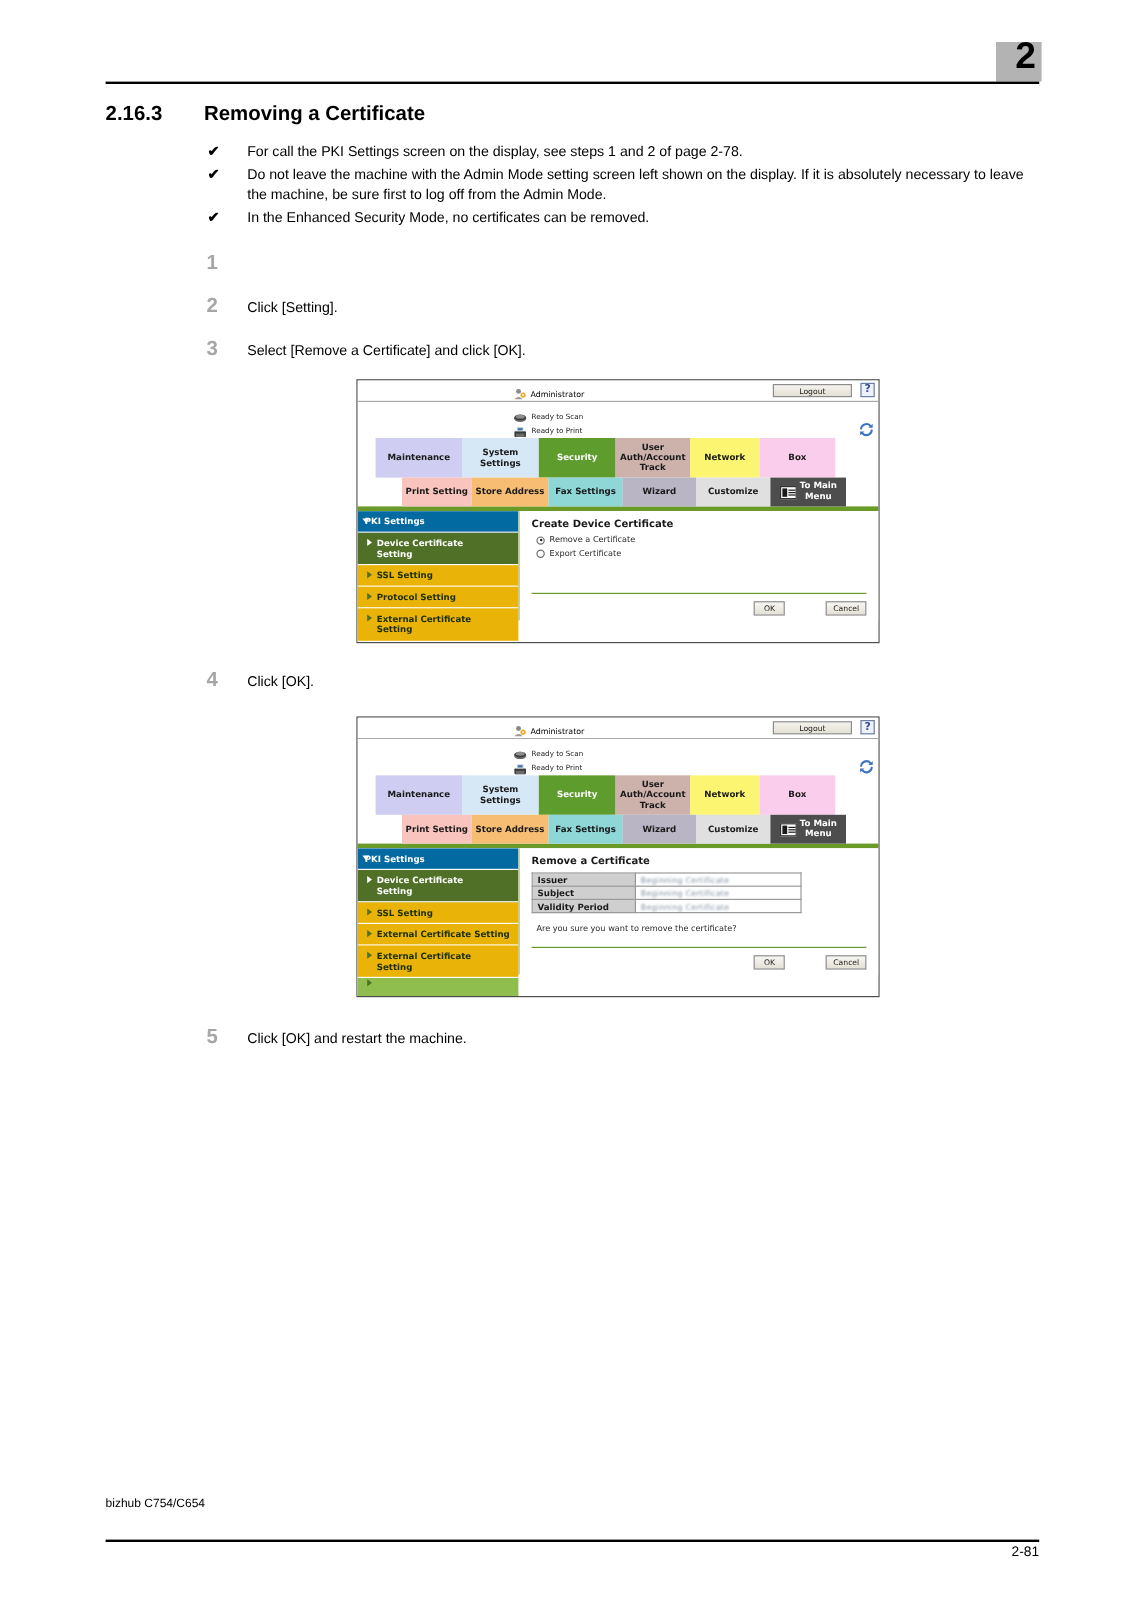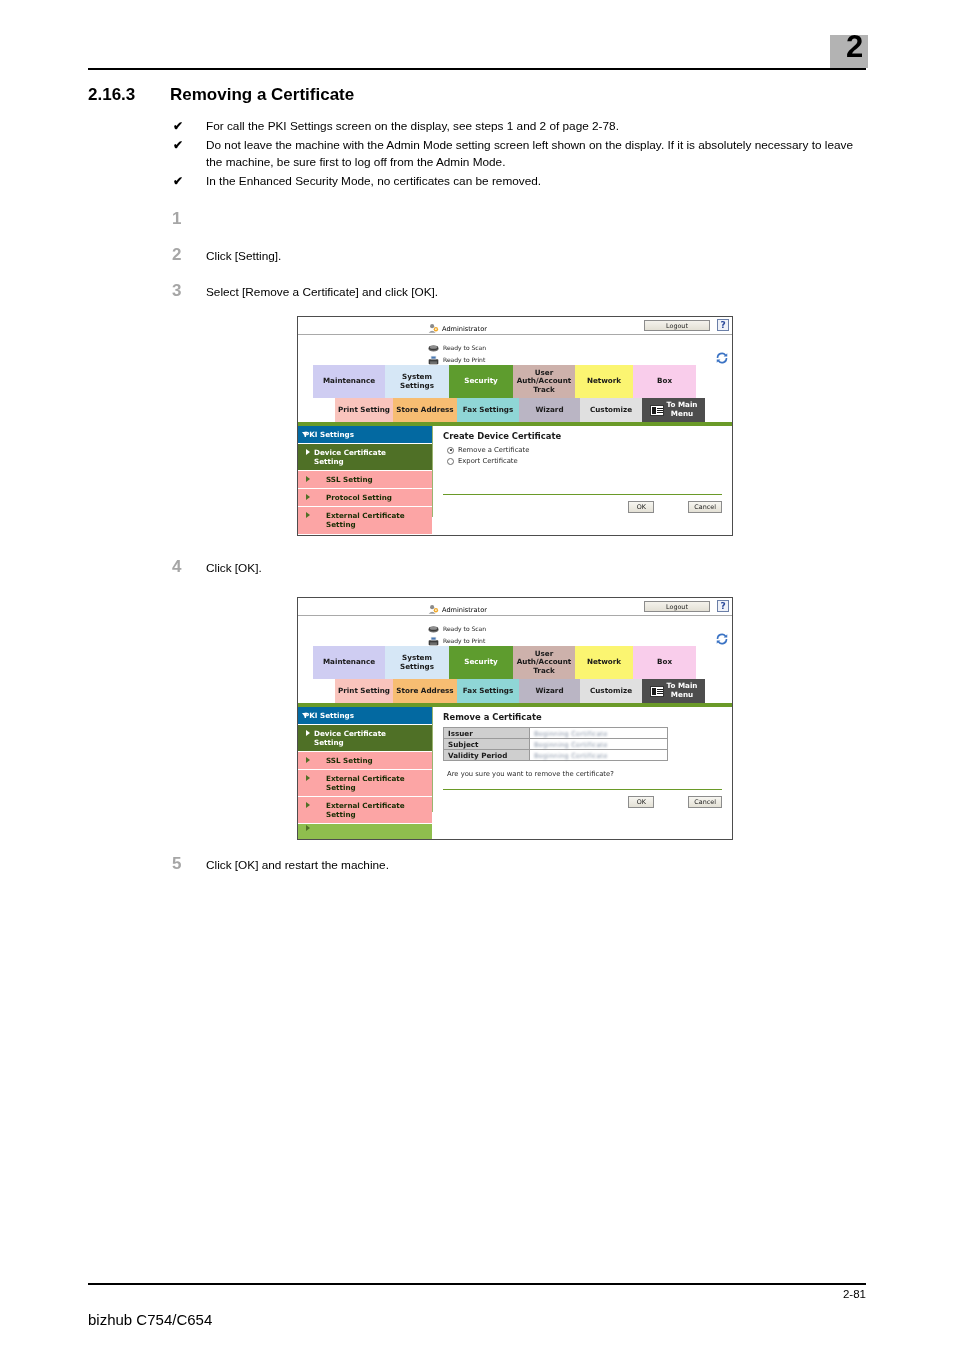--- a/index.html
+++ b/index.html
@@ -292,23 +292,23 @@
   }
   .side-item.root {
     background: #0369a1;
     padding-left: 6px;
   }
   .side-item.active {
     background: #4f7026;
     padding-left: 16px;
   }
   .side-item.normal {
-    background: #fca5a5;
+    background: #eab308;
     color: #1a2e05;
-    padding-left: 28px;
+    padding-left: 16px;
   }
   .side-item.partial {
     background: #8fbe4e;
     color: #1a2e05;
     padding-left: 14px;
     height: 8px;
     overflow: hidden;
     padding-top: 15px;
     padding-bottom: 0;
     border-bottom: none;
@@ -440,22 +440,22 @@
   
   .ftr-rule {
     position: absolute;
     left: 88px; top: 1283px;
     width: 778px;
     height: 2px;
     background: #000;
   }
   .ftr-left {
     position: absolute;
-    left: 88px; top: 1311px;
-    font-size: 15px;
+    left: 88px; top: 1248px;
+    font-size: 10px;
     text-align: right;
   }
   .ftr-right {
     position: absolute;
     right: 88px; top: 1288px;
     font-size: 11.5px;
   }
 </style>
 </head>
 <body>

